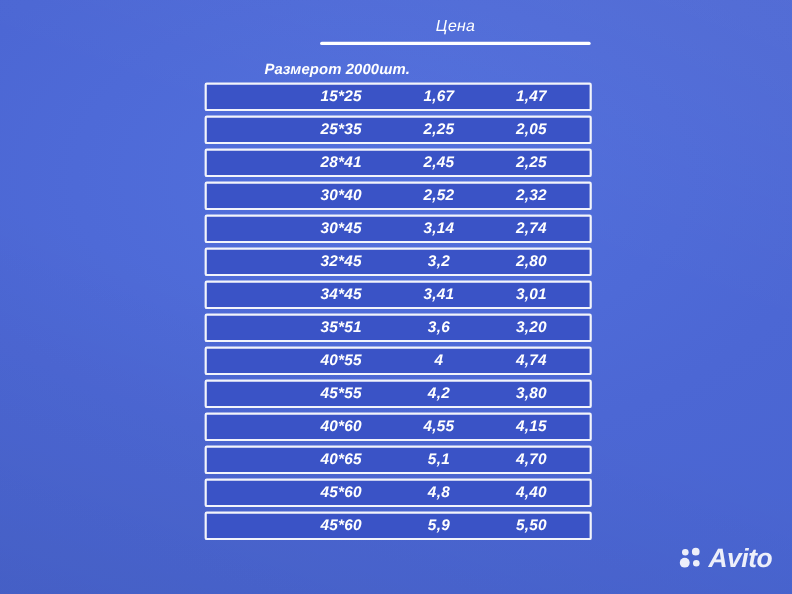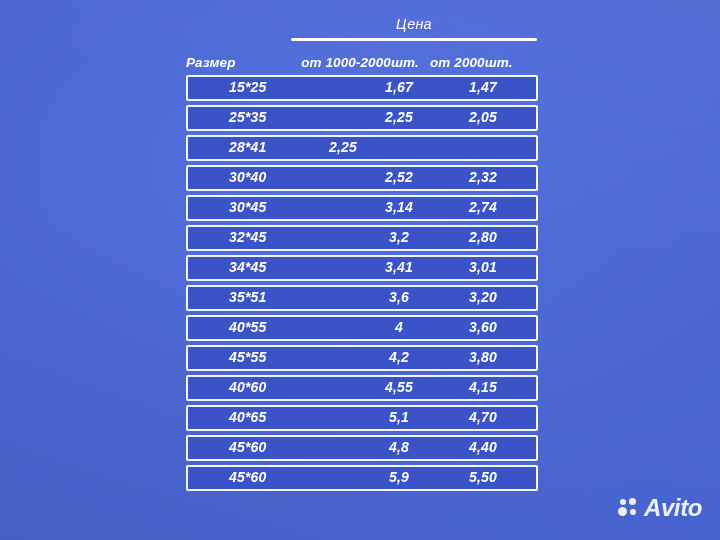--- a/index.html
+++ b/index.html
@@ -38,21 +38,21 @@
 
   
   .table-block {
     position: absolute;
     left: 186px;
     top: 16px;
     width: 352px;
   }
 
   
-  .c1 { width: 104px; flex: 0 0 104px; text-align: left; }
+  .c1 { width: 104px; flex: 0 0 104px; text-align: right; }
   .c2 { width: 140px; flex: 0 0 140px; text-align: center; }
   .c3 { width: 108px; flex: 0 0 108px; text-align: left; }
 
   
   .price-head {
     display: flex;
   }
   .price-head .spacer { width: 104px; flex: 0 0 104px; }
   .price-head .price-cell {
     flex: 1 1 auto;
@@ -161,23 +161,20 @@
       <div class="price-cell">
         <div class="price-title">Цена</div>
         <div class="price-rule"></div>
       </div>
     </div>
 
     <div class="col-head">
       <div class="c1">
         <span>Размер</span>
       </div>
-      <div class="c2">
-        <span>от 1000-2000шт.</span>
-      </div>
       <div class="c3">
         <span>от 2000шт.</span>
       </div>
     </div>
 
     <div class="rows" id="rows-container">
         <div class="row">
           <div class="c1">
             <span>15*25</span>
           </div>
@@ -196,20 +193,23 @@
             <span>2,25</span>
           </div>
           <div class="c3">
             <span>2,05</span>
           </div>
         </div>
         <div class="row">
           <div class="c1">
             <span>28*41</span>
           </div>
+          <div class="c2">
+            <span>2,45</span>
+          </div>
           <div class="c3">
             <span>2,25</span>
           </div>
         </div>
         <div class="row">
           <div class="c1">
             <span>30*40</span>
           </div>
           <div class="c2">
             <span>2,52</span>
@@ -263,21 +263,21 @@
           </div>
         </div>
         <div class="row">
           <div class="c1">
             <span>40*55</span>
           </div>
           <div class="c2">
             <span>4</span>
           </div>
           <div class="c3">
-            <span>3,60</span>
+            <span>4,74</span>
           </div>
         </div>
         <div class="row">
           <div class="c1">
             <span>45*55</span>
           </div>
           <div class="c2">
             <span>4,2</span>
           </div>
           <div class="c3">

